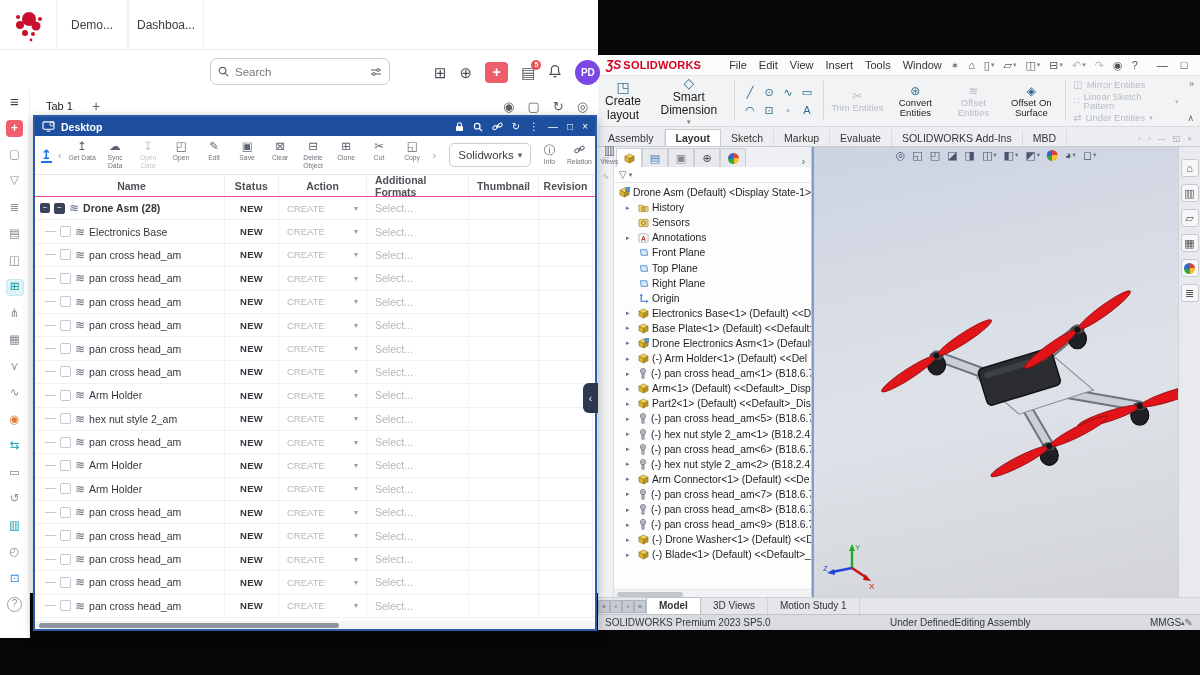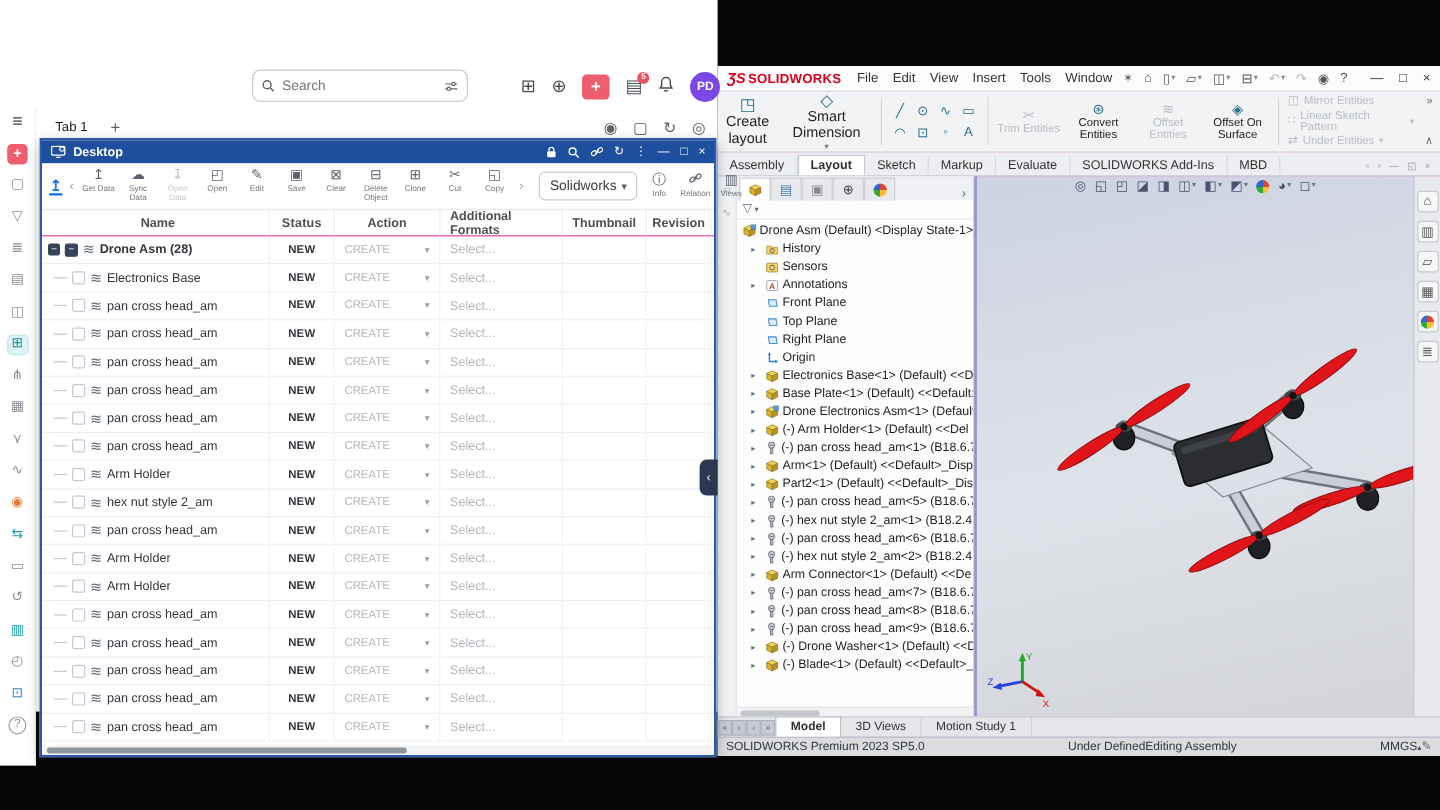--- a/index.html
+++ b/index.html
@@ -84,27 +84,27 @@
 .cb-ind{background:#39435a;border-color:#39435a}
 .stick{font-size:12px;color:#5f6b7c;flex:none;line-height:1}
 .nm{font-size:10.5px;color:#33373d;white-space:nowrap;overflow:hidden}
 .trow.root .nm{font-weight:bold}
 #hscroll{height:8px;background:#f3f4f6;flex:none;position:relative}
 #hscroll .thumb{position:absolute;left:4px;top:1.5px;width:300px;height:5px;background:#8f959e;border-radius:3px}
 #phandle{left:583px;top:383px;width:15px;height:30px;background:#2b3850;border-radius:6px 0 0 6px;color:#fff;
   display:flex;align-items:center;justify-content:center;font-size:10px;z-index:6}
 
 
-#swroot{left:598px;top:55px;width:602px;height:575px;background:#d946ef}
+#swroot{left:598px;top:55px;width:602px;height:575px;background:#15803d}
 #swtitle{position:absolute;left:0;top:0;width:602px;height:21px;background:#fbfcfd;display:flex;align-items:center;
   padding:0 8px;gap:9px;border-bottom:1px solid #e8e8e8}
 #swlogo{display:flex;align-items:baseline;gap:2px;color:#d6001c;font-size:11px;flex:none}
 #swlogo .lp{font-style:italic;font-weight:bold;font-size:12px}
 #swlogo .lt{font-weight:bold;letter-spacing:.2px}
-#swmenus{display:flex;gap:12px;font-size:11px;color:#333;margin-left:4px}
+#swmenus{display:flex;gap:12px;font-size:11px;color:#333;margin-left:19px}
 .swpin{color:#666;font-size:10px}
 #swquick{display:flex;gap:9px;align-items:center;margin-left:auto;font-size:11px;color:#555}
 .qi{display:flex;align-items:center;gap:1px}
 .qi .c{font-size:7px;color:#888}
 .qi.dis{color:#bbb}
 #swwin{display:flex;gap:13px;color:#333;font-size:11px;margin-left:10px;align-items:center}
 #cmdmgr{position:absolute;left:0;top:21px;width:602px;height:51px;background:#f2f3f5;border-bottom:1px solid #d8dadd;
   display:flex;align-items:stretch;padding:2px 4px;gap:7px}
 .cm-big{display:flex;flex-direction:column;align-items:center;justify-content:center;gap:1px;text-align:center}
 .cm-big .ic{font-size:14px;color:#2e6e8e;line-height:1}
@@ -171,20 +171,34 @@
   display:flex;align-items:center;padding:0 7px;font-size:10px;color:#33373d;}
 #swstatus .sp{flex:1}
 </style>
 </head>
 <body>
 
 <div class="stage">
 
   <div class="ab" id="lapp"></div>
 
+  <div class="ab" id="lheader">
+    <svg class="ab" style="left:9px;top:6px" width="40" height="38" viewBox="0 0 40 36">
+      <circle cx="20" cy="12" r="7" fill="#c8102e"></circle>
+        <circle cx="11" cy="18" r="4" fill="#c8102e"></circle>
+      <circle cx="27" cy="19" r="4.5" fill="#c8102e"></circle>
+        <circle cx="16" cy="26" r="3" fill="#c8102e"></circle>
+      <circle cx="24" cy="27" r="2" fill="#c8102e"></circle>
+        <circle cx="31" cy="12" r="2" fill="#c8102e"></circle>
+      <circle cx="9" cy="10" r="2" fill="#c8102e"></circle>
+        <circle cx="22" cy="33" r="1.4" fill="#c8102e"></circle>
+    </svg>
+    <div class="hdr-tab" style="left:56px;width:72px">Demo...</div>
+    <div class="hdr-tab" style="left:128px;width:76px">Dashboa...</div>
+  </div>
 
   <div class="ab" id="searchbox">
     <svg width="11" height="11" viewBox="0 0 12 12">
       <circle cx="5" cy="5" r="3.6" fill="none" stroke="#5f6368" stroke-width="1.3"></circle>
       <line x1="8" y1="8" x2="11" y2="11" stroke="#5f6368" stroke-width="1.3"></line>
       </svg>
     <input readonly="" placeholder="Search" style="">
     <svg width="12" height="10" viewBox="0 0 12 10">
       <line x1="1" y1="3" x2="11" y2="3" stroke="#5f6368" stroke-width="1"></line>
       <line x1="1" y1="7" x2="11" y2="7" stroke="#5f6368" stroke-width="1"></line>

